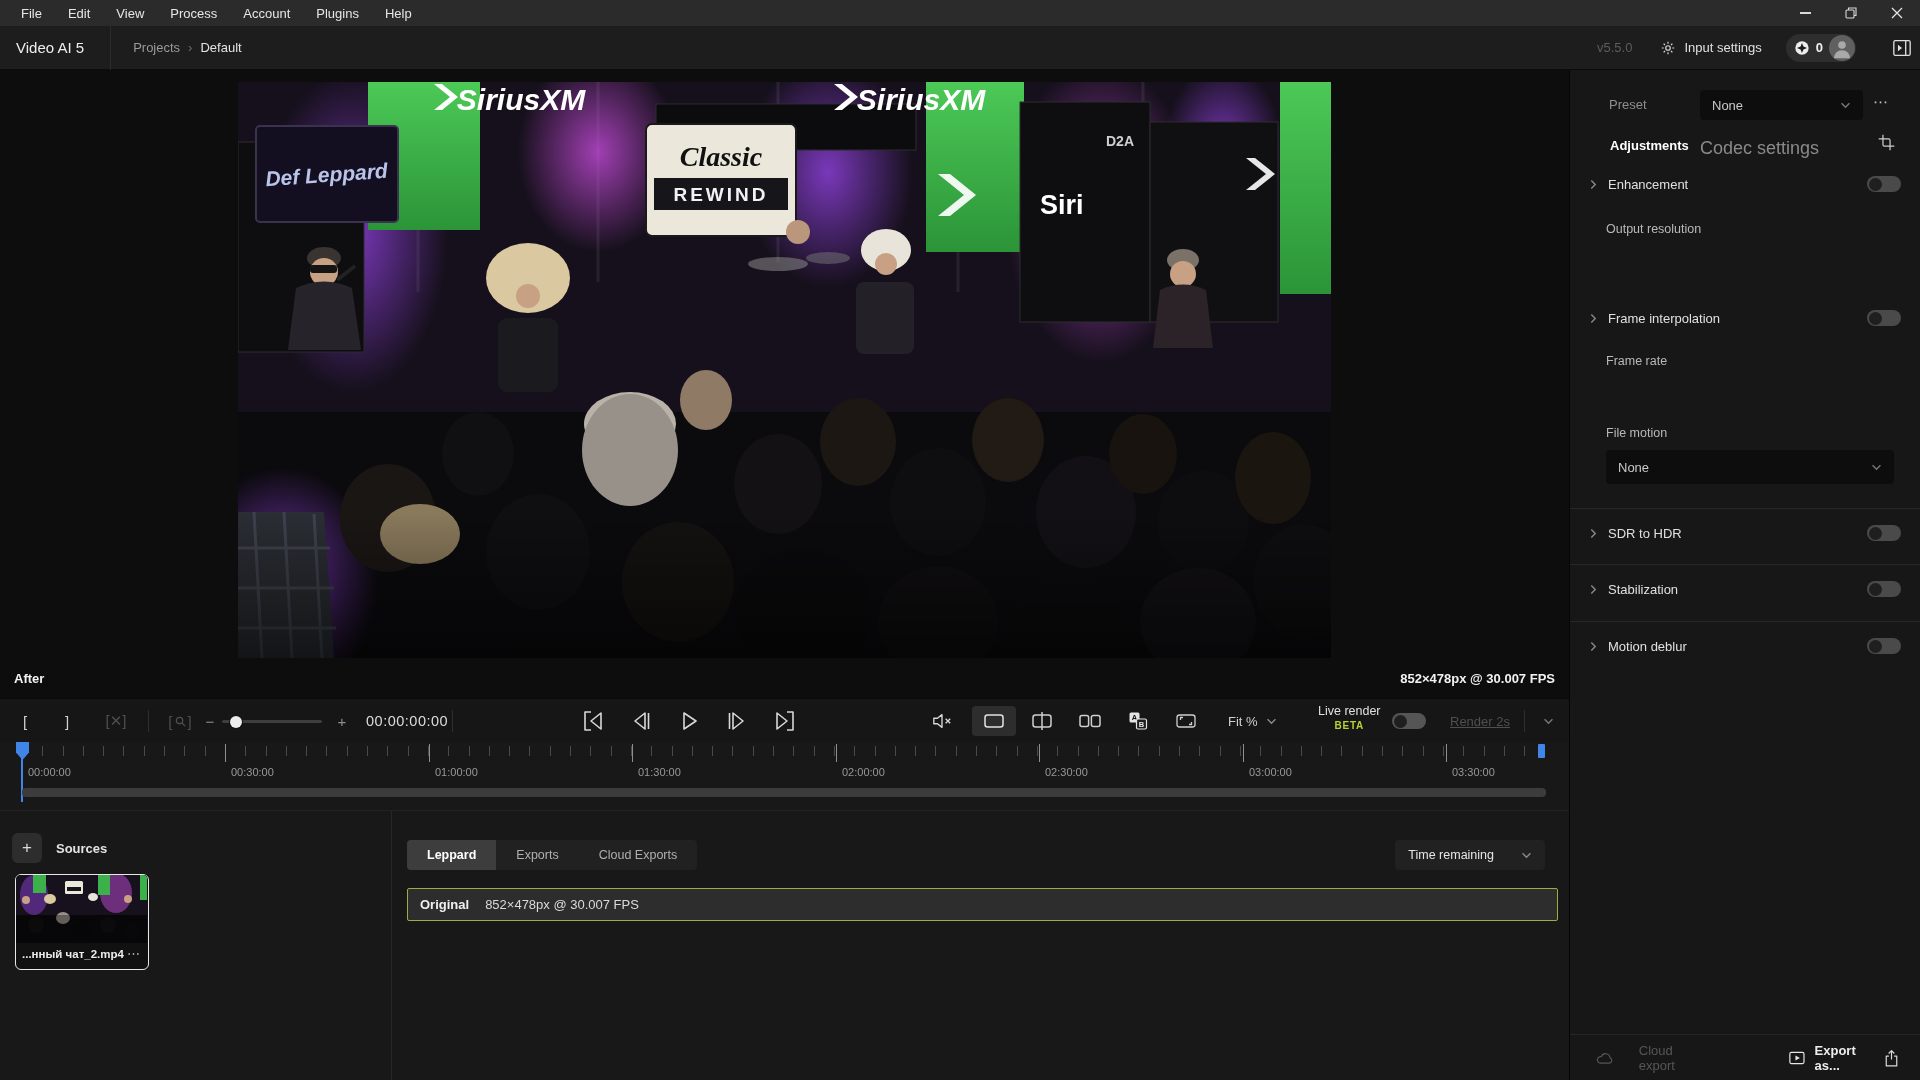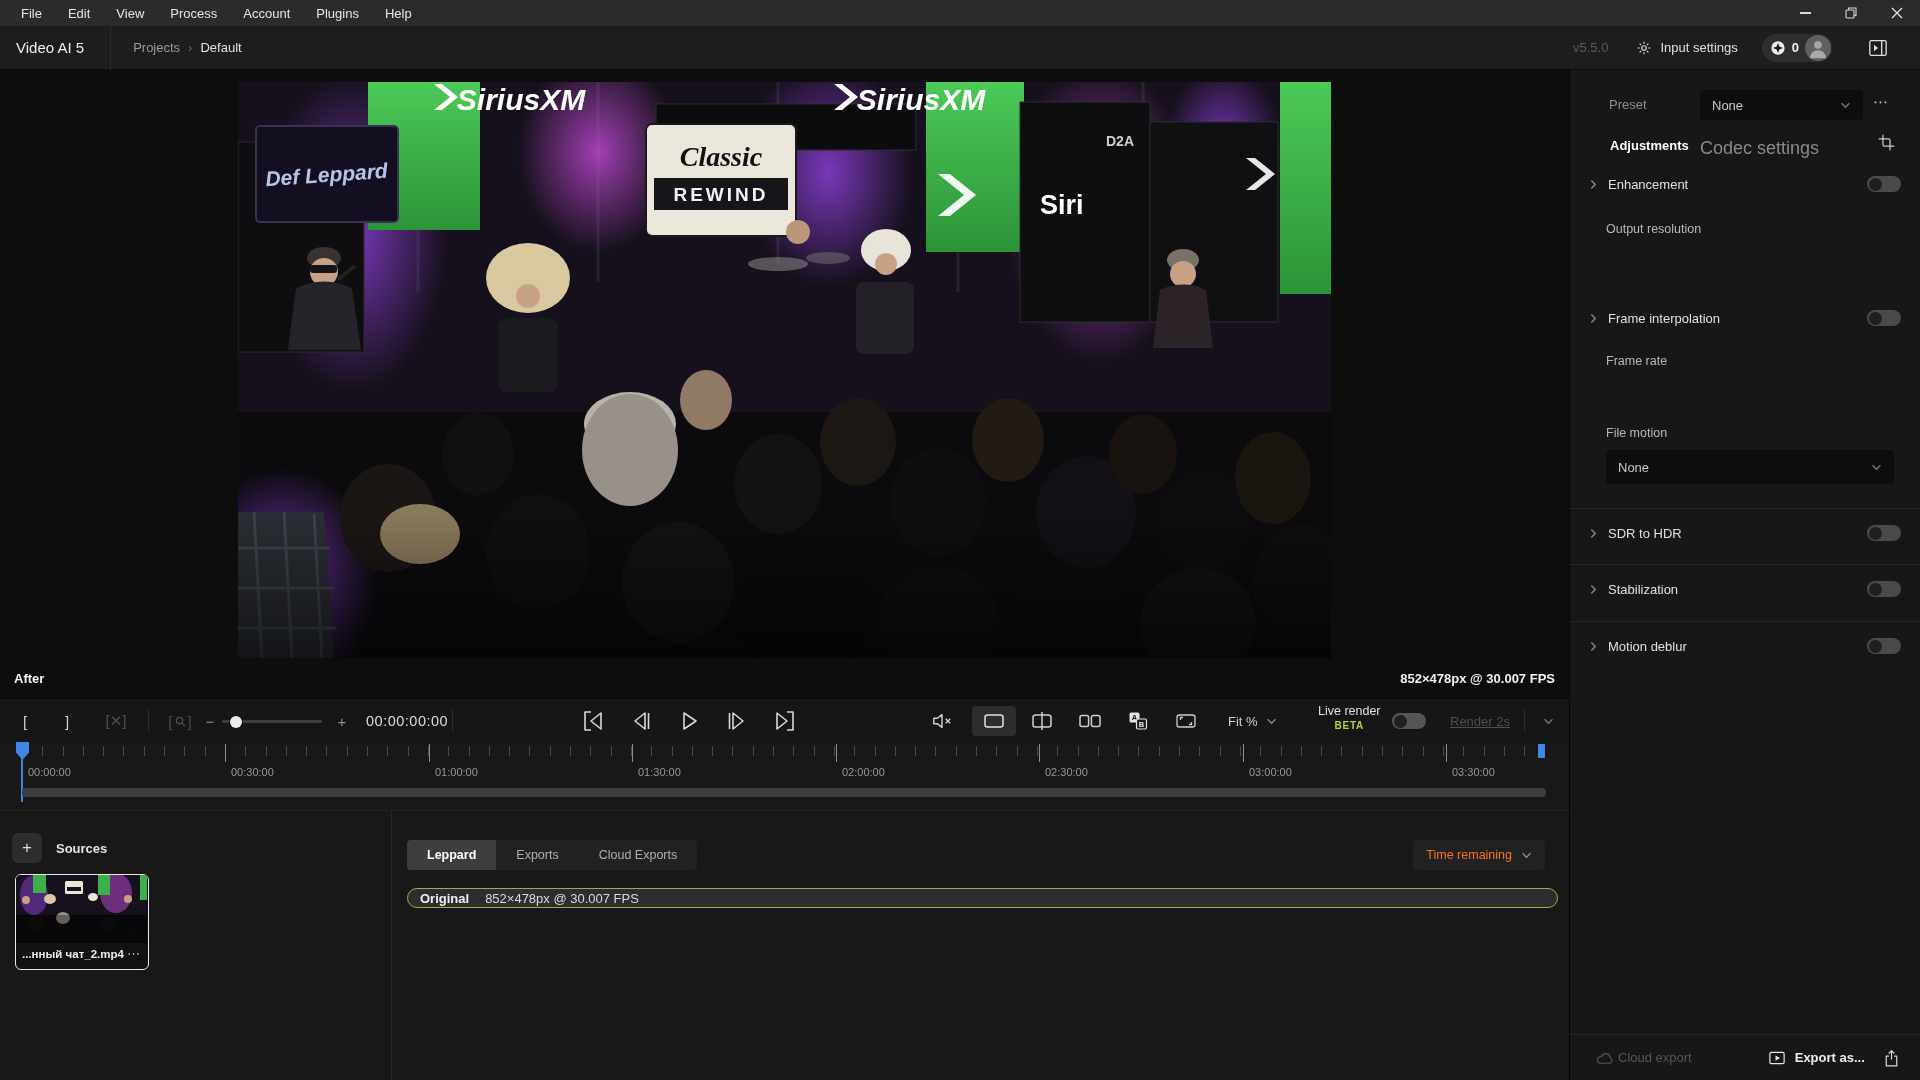--- a/index.html
+++ b/index.html
@@ -19,21 +19,21 @@
 
   
   .header { position:absolute; top:26px; left:0; width:1920px; height:44px;
     background:#1d1d1d; display:flex; align-items:center; border-bottom:1px solid #0b0b0b; }
   .app-title { color:#ededed; font-size:15px; padding:0 26px 0 16px; }
   .header-vdiv { width:1px; height:44px; background:#2c2c2c; }
   .breadcrumb { display:flex; align-items:center; gap:8px; padding-left:22px; font-size:13px; }
   .crumb-dim { color:#9a9a9a; }
   .crumb-sep { color:#6d6d6d; }
   .crumb-cur { color:#e3e3e3; }
-  .header-right { margin-left:auto; display:flex; align-items:center; padding-right:32px; gap:14px; }
+  .header-right { margin-left:auto; display:flex; align-items:center; padding-right:8px; gap:14px; }
   .version { color:#5c5c5c; font-size:13px; margin-right:14px; }
   .input-settings { display:flex; align-items:center; gap:8px; color:#e0e0e0; font-size:13px; }
   .credits-pill { display:flex; align-items:center; background:#2e2e2e; border-radius:15px;
     height:28px; padding:0 1px 0 8px; gap:6px; margin-left:10px; }
   .credits-count { color:#f0f0f0; font-size:13px; font-weight:700; }
   .panel-toggle { margin-left:22px; display:flex; align-items:center; }
 
   
   .preview-pane { position:absolute; top:70px; left:0; width:1569px; height:628px; background:#0d0d0d; }
   .video-canvas { position:absolute; top:12px; left:238px; width:1093px; height:576px; background:#060607; }
@@ -88,23 +88,23 @@
   .thumb-foot { display:flex; align-items:center; justify-content:space-between; padding:3px 8px 0 6px; }
   .thumb-name { color:#ececec; font-size:11.5px; font-weight:600; white-space:nowrap; }
   .thumb-more { color:#cfcfcf; font-size:13px; }
 
   .previews-panel { position:relative; flex:1; height:100%; }
   .tabbar { position:absolute; left:15px; top:29px; display:inline-flex; background:#212121;
     border-radius:4px; overflow:hidden; }
   .tab { height:30px; display:flex; align-items:center; padding:0 20px; color:#b0b0b0; font-size:12.5px; }
   .tab.active { background:#3d3d3d; color:#fff; font-weight:600; }
   .sort-pill { position:absolute; right:24px; top:29px; height:30px; background:#212121; border-radius:4px;
-    display:flex; align-items:center; gap:9px; padding:0 13px; color:#f97316; font-size:12.5px; }
-  .preview-row { position:absolute; left:15px; top:77px; width:1151px; height:20px; background:#2d2d2d;
-    border:1px solid #9dad3f; border-radius:14px; display:flex; align-items:center; padding-left:12px; gap:16px; }
+    display:flex; align-items:center; gap:27px; padding:0 13px; color:#e5e5e5; font-size:12.5px; }
+  .preview-row { position:absolute; left:15px; top:77px; width:1151px; height:33px; background:#2d2d2d;
+    border:1px solid #9dad3f; border-radius:2px; display:flex; align-items:center; padding-left:12px; gap:16px; }
   .preview-name { color:#f0f0f0; font-size:13px; font-weight:700; }
   .preview-info { color:#dadada; font-size:13px; }
 
   
   .sidepanel { position:absolute; top:70px; left:1569px; width:351px; height:1010px;
     background:#171717; border-left:1px solid #060606; }
   .sidepanel > * { position:absolute; }
   .sp-label-dim { color:#8f8f8f; font-size:13px; }
   .sp-select { background:#0d0d0d; border-radius:4px; display:flex; align-items:center;
     justify-content:space-between; padding:0 12px; color:#c9c9c9; font-size:13px; }
@@ -112,21 +112,21 @@
   .sp-tab-active { color:#fff; font-size:13px; font-weight:700; }
   .sp-tab-dim { color:#8a8a8a; font-size:18px; }
   .sec-row { display:flex; align-items:center; left:20px; width:311px; }
   .sec-chevron { color:#8a8a8a; display:flex; align-items:center; }
   .sec-label { color:#e0e0e0; font-size:13px; margin-left:11px; }
   .sec-toggle { margin-left:auto; }
   .field-label { color:#b9b9b9; font-size:12.5px; left:36px; }
   .sp-divider { left:0; width:351px; height:1px; background:#272727; }
   .sp-footer { left:0; top:964px; width:351px; height:46px; border-top:1px solid #262626;
     display:flex; align-items:center; }
-  .cloud-export { display:flex; align-items:center; gap:4px; color:#565656; font-size:13px; margin-left:26px; }
+  .cloud-export { display:flex; align-items:center; gap:25px; color:#565656; font-size:13px; margin-left:26px; }
   .export-as { display:flex; align-items:center; gap:9px; color:#ececec; font-size:13px; font-weight:600; margin-left:76px; }
   .share-btn { margin-left:auto; margin-right:22px; display:flex; align-items:center; }
 </style>
 </head>
 <body>
 
 <div id="app">
 
   <div class="titlebar">
     <div class="menu-items">

